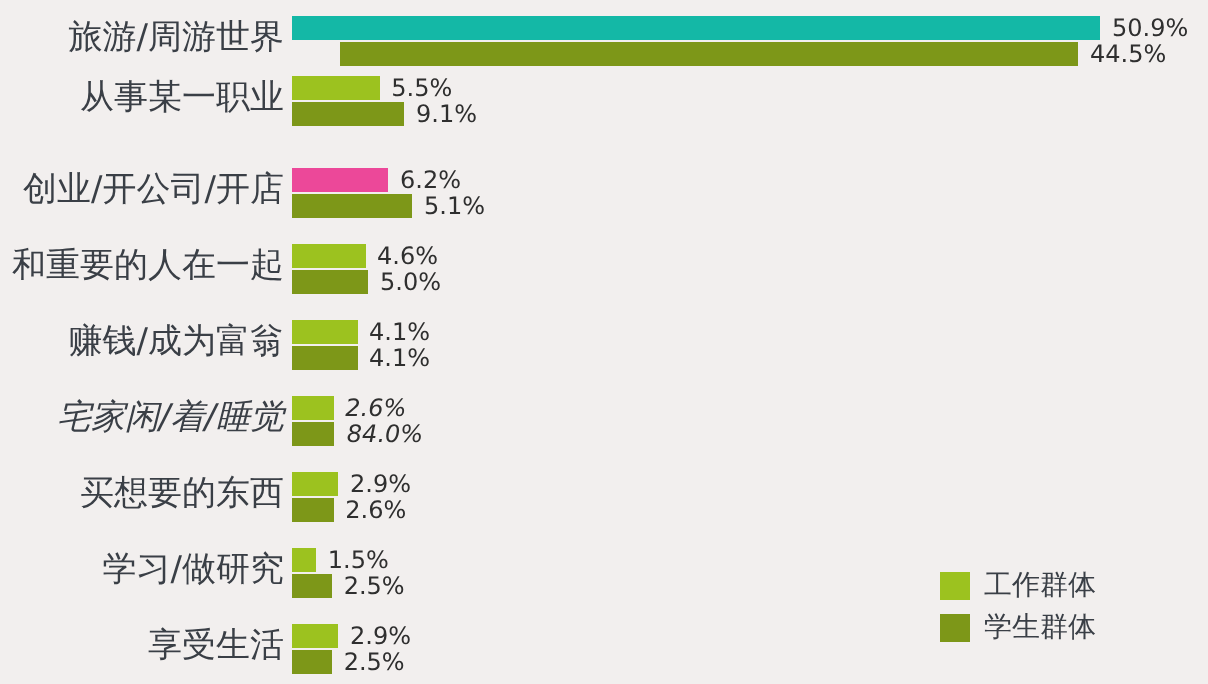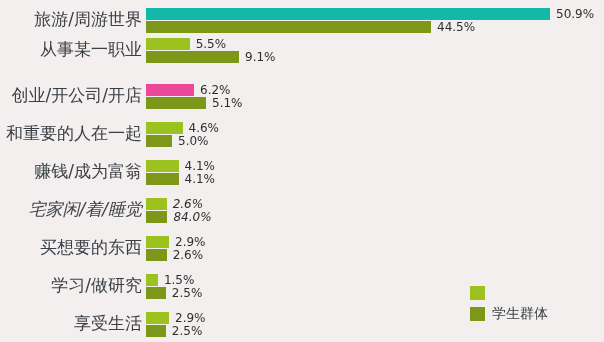--- a/index.html
+++ b/index.html
@@ -98,32 +98,32 @@
 <body>
 
 <div id="chart-root">
   <div id="plot-area">
       <div class="row" style="top: 2px;">
         <div class="cat-label">旅游/周游世界</div>
         <div class="bars">
           <div class="bar work" style="width: 404px; background: #14b8a6;">
             <span class="val">50.9%</span>
           </div>
-          <div class="bar student" style="width: 285px; background: rgb(125, 151, 24);">
+          <div class="bar student" style="width: 369px; background: rgb(125, 151, 24); margin-left: 24px;">
             <span class="val">44.5%</span>
           </div>
         </div>
       </div>
       <div class="row" style="top: 32px; text-decoration: underline;">
         <div class="cat-label">从事某一职业</div>
         <div class="bars">
           <div class="bar work" style="width: 43.6542px; background: rgb(156, 194, 31);">
             <span class="val">5.5%</span>
           </div>
-          <div class="bar student" style="width: 93px; background: rgb(125, 151, 24);">
+          <div class="bar student" style="width: 56px; background: rgb(125, 151, 24);">
             <span class="val">9.1%</span>
           </div>
         </div>
       </div>
       <div class="row" style="top: 78px;">
         <div class="cat-label">创业/开公司/开店</div>
         <div class="bars">
           <div class="bar work" style="width: 48px; background: #ec4899;">
             <span class="val">6.2%</span>
           </div>
@@ -131,21 +131,21 @@
             <span class="val">5.1%</span>
           </div>
         </div>
       </div>
       <div class="row" style="top: 116px;">
         <div class="cat-label">和重要的人在一起</div>
         <div class="bars">
           <div class="bar work" style="width: 36.5108px; background: rgb(156, 194, 31);">
             <span class="val">4.6%</span>
           </div>
-          <div class="bar student" style="width: 26px; background: rgb(125, 151, 24);">
+          <div class="bar student" style="width: 38px; background: rgb(125, 151, 24);">
             <span class="val">5.0%</span>
           </div>
         </div>
       </div>
       <div class="row" style="top: 154px;">
         <div class="cat-label">赚钱/成为富翁</div>
         <div class="bars">
           <div class="bar work" style="width: 32.5422px; background: rgb(156, 194, 31);">
             <span class="val">4.1%</span>
           </div>
@@ -195,19 +195,20 @@
           </div>
           <div class="bar student" style="width: 19.8428px; background: rgb(125, 151, 24);">
             <span class="val">2.5%</span>
           </div>
         </div>
       </div>
     </div>
   <div id="legend">
       <div class="legend-item">
         <span class="legend-swatch work" style="background: rgb(156, 194, 31);"></span>
+        <span class="legend-text">工作群体</span>
       </div>
       <div class="legend-item">
         <span class="legend-swatch student" style="background: rgb(125, 151, 24);"></span>
         <span class="legend-text">学生群体</span>
       </div>
     </div>
 </div>
 
 </body></html>

